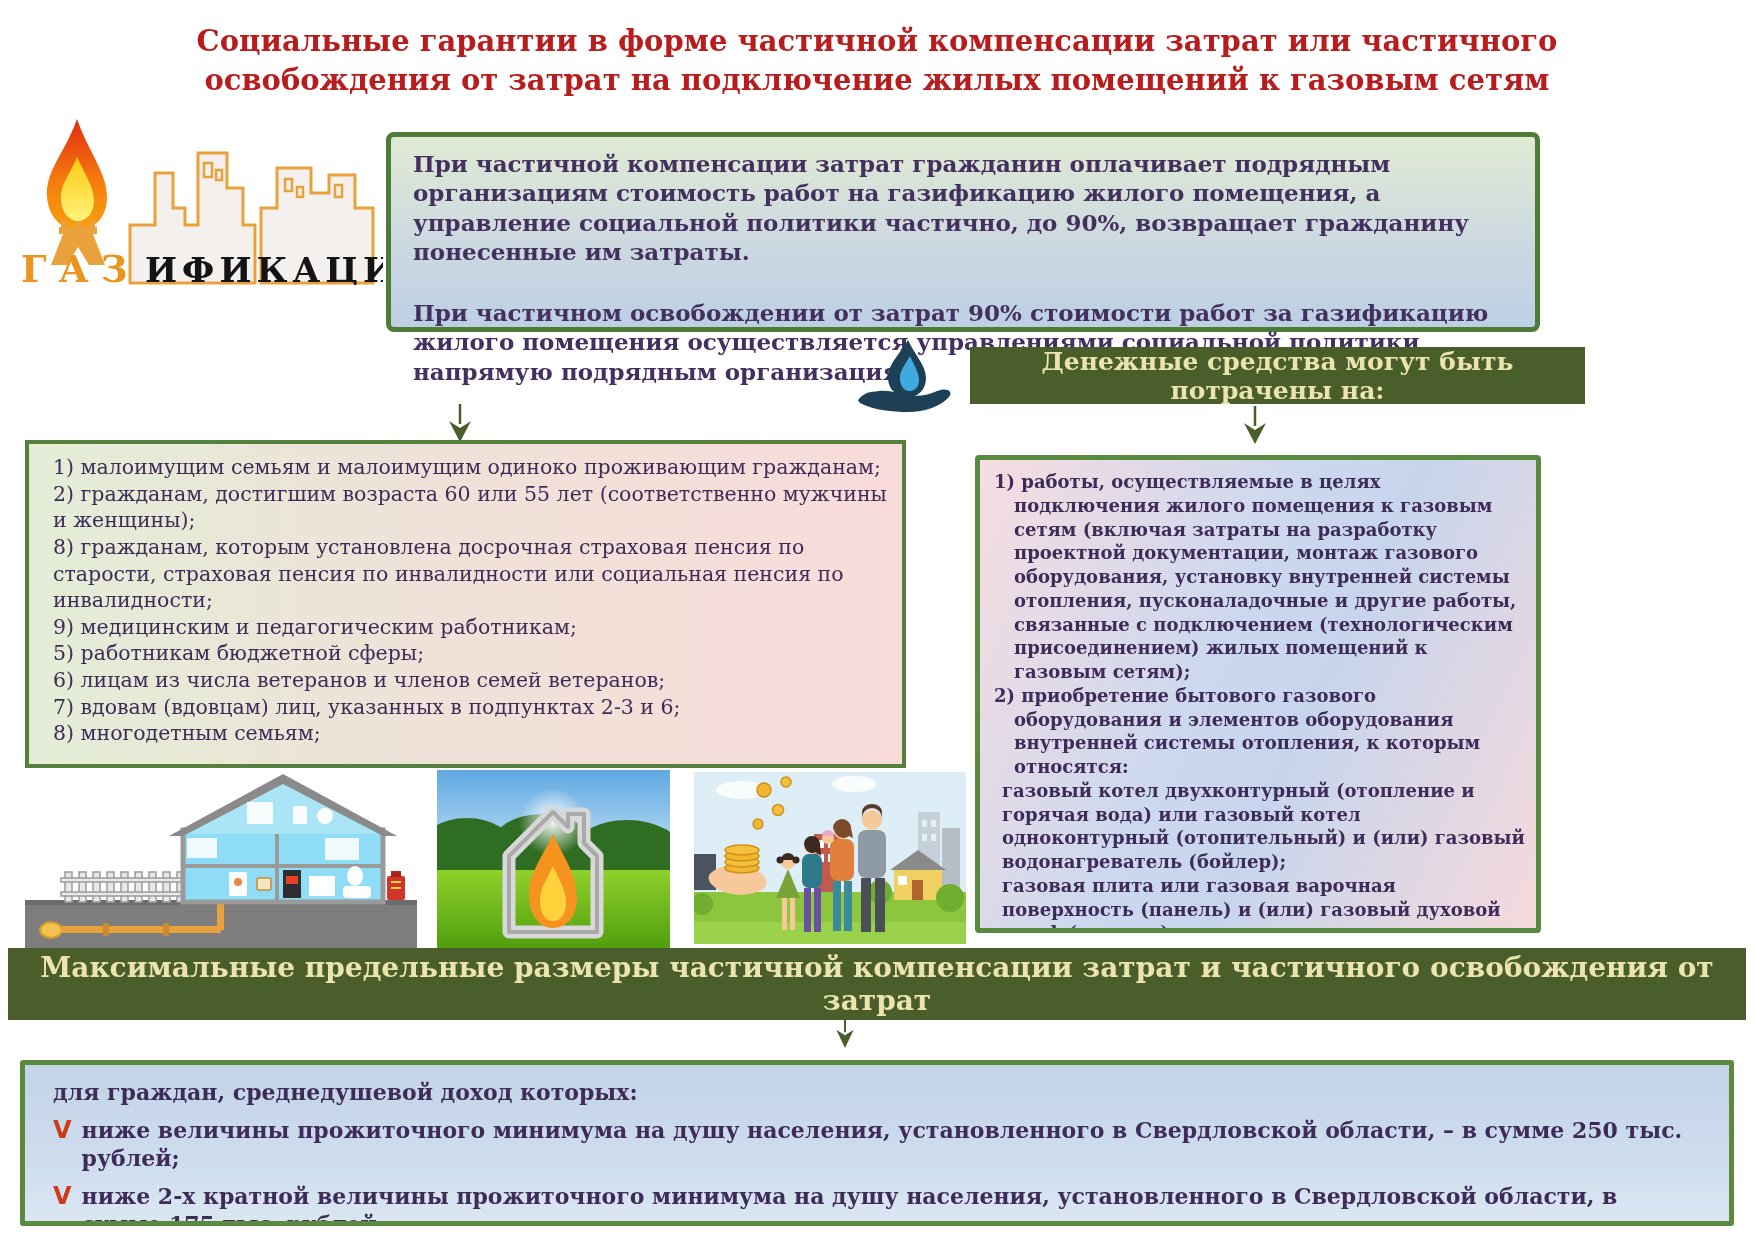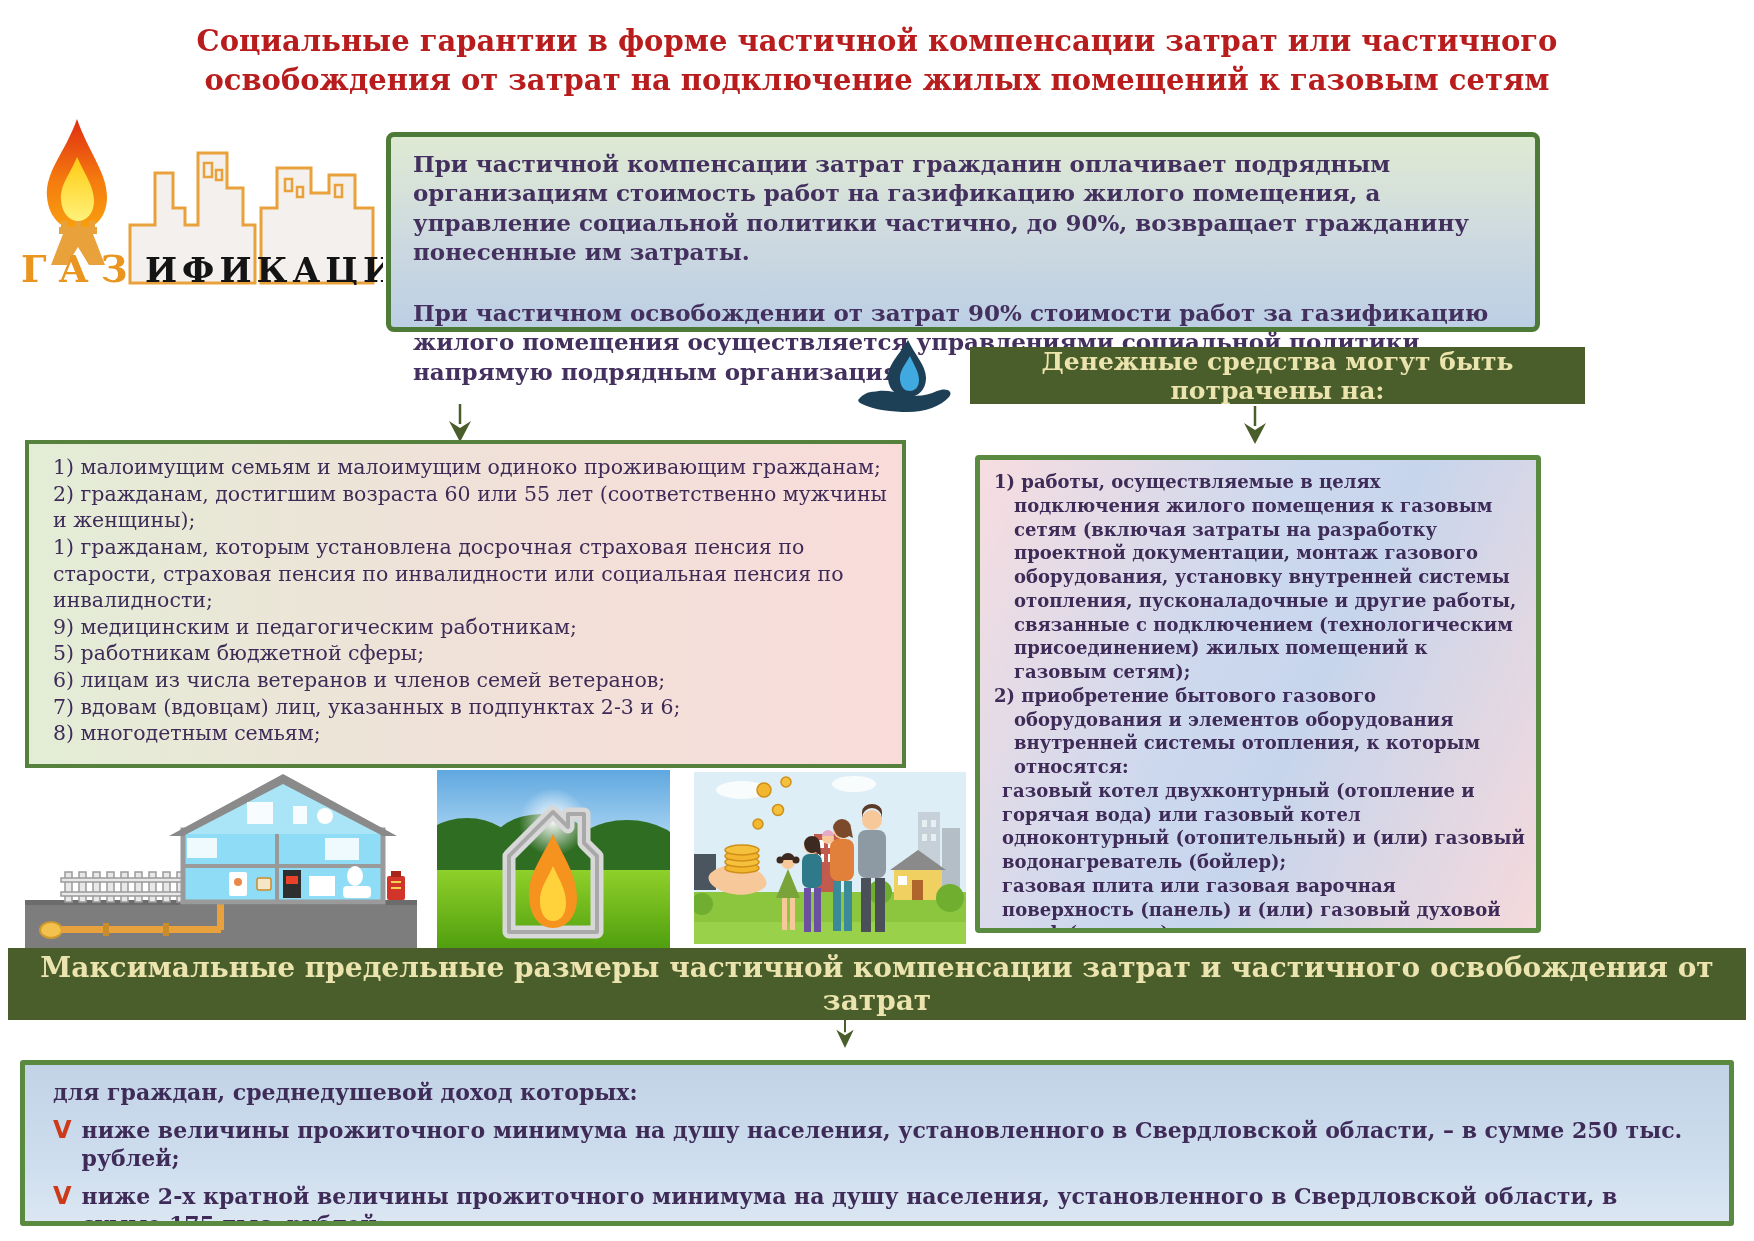--- a/index.html
+++ b/index.html
@@ -163,21 +163,21 @@
   <div class="abs arrow arrow-right">
     <svg viewBox="0 0 36 38" width="36" height="38">
       <line x1="18" y1="0" x2="18" y2="20" stroke="#4a5e2b" stroke-width="2.5"></line>
       <polygon points="7,17 18,38 29,17 18,24" fill="#4a5e2b"></polygon>
     </svg>
   </div>
 
   <div class="abs box-left">
     <p>1) малоимущим семьям и малоимущим одиноко проживающим гражданам;</p>
     <p>2) гражданам, достигшим возраста 60 или 55 лет (соответственно мужчины и женщины);</p>
-    <p>1) гражданам, которым установлена досрочная страховая пенсия по старости, страховая пенсия по инвалидности или социальная пенсия по инвалидности;</p>
+    <p>8) гражданам, которым установлена досрочная страховая пенсия по старости, страховая пенсия по инвалидности или социальная пенсия по инвалидности;</p>
     <p>9) медицинским и педагогическим работникам;</p>
     <p>5) работникам бюджетной сферы;</p>
     <p>6) лицам из числа ветеранов и членов семей ветеранов;</p>
     <p>7) вдовам (вдовцам) лиц, указанных в подпунктах 2-3 и 6;</p>
     <p>8) многодетным семьям;</p>
 
   </div>
 
   <div class="abs box-right">
     <p class="num">1) работы, осуществляемые в целях подключения жилого помещения к газовым сетям (включая затраты на разработку проектной документации, монтаж газового оборудования, установку внутренней системы отопления, пусконаладочные и другие работы, связанные с подключением (технологическим присоединением) жилых помещений к газовым сетям);</p>

